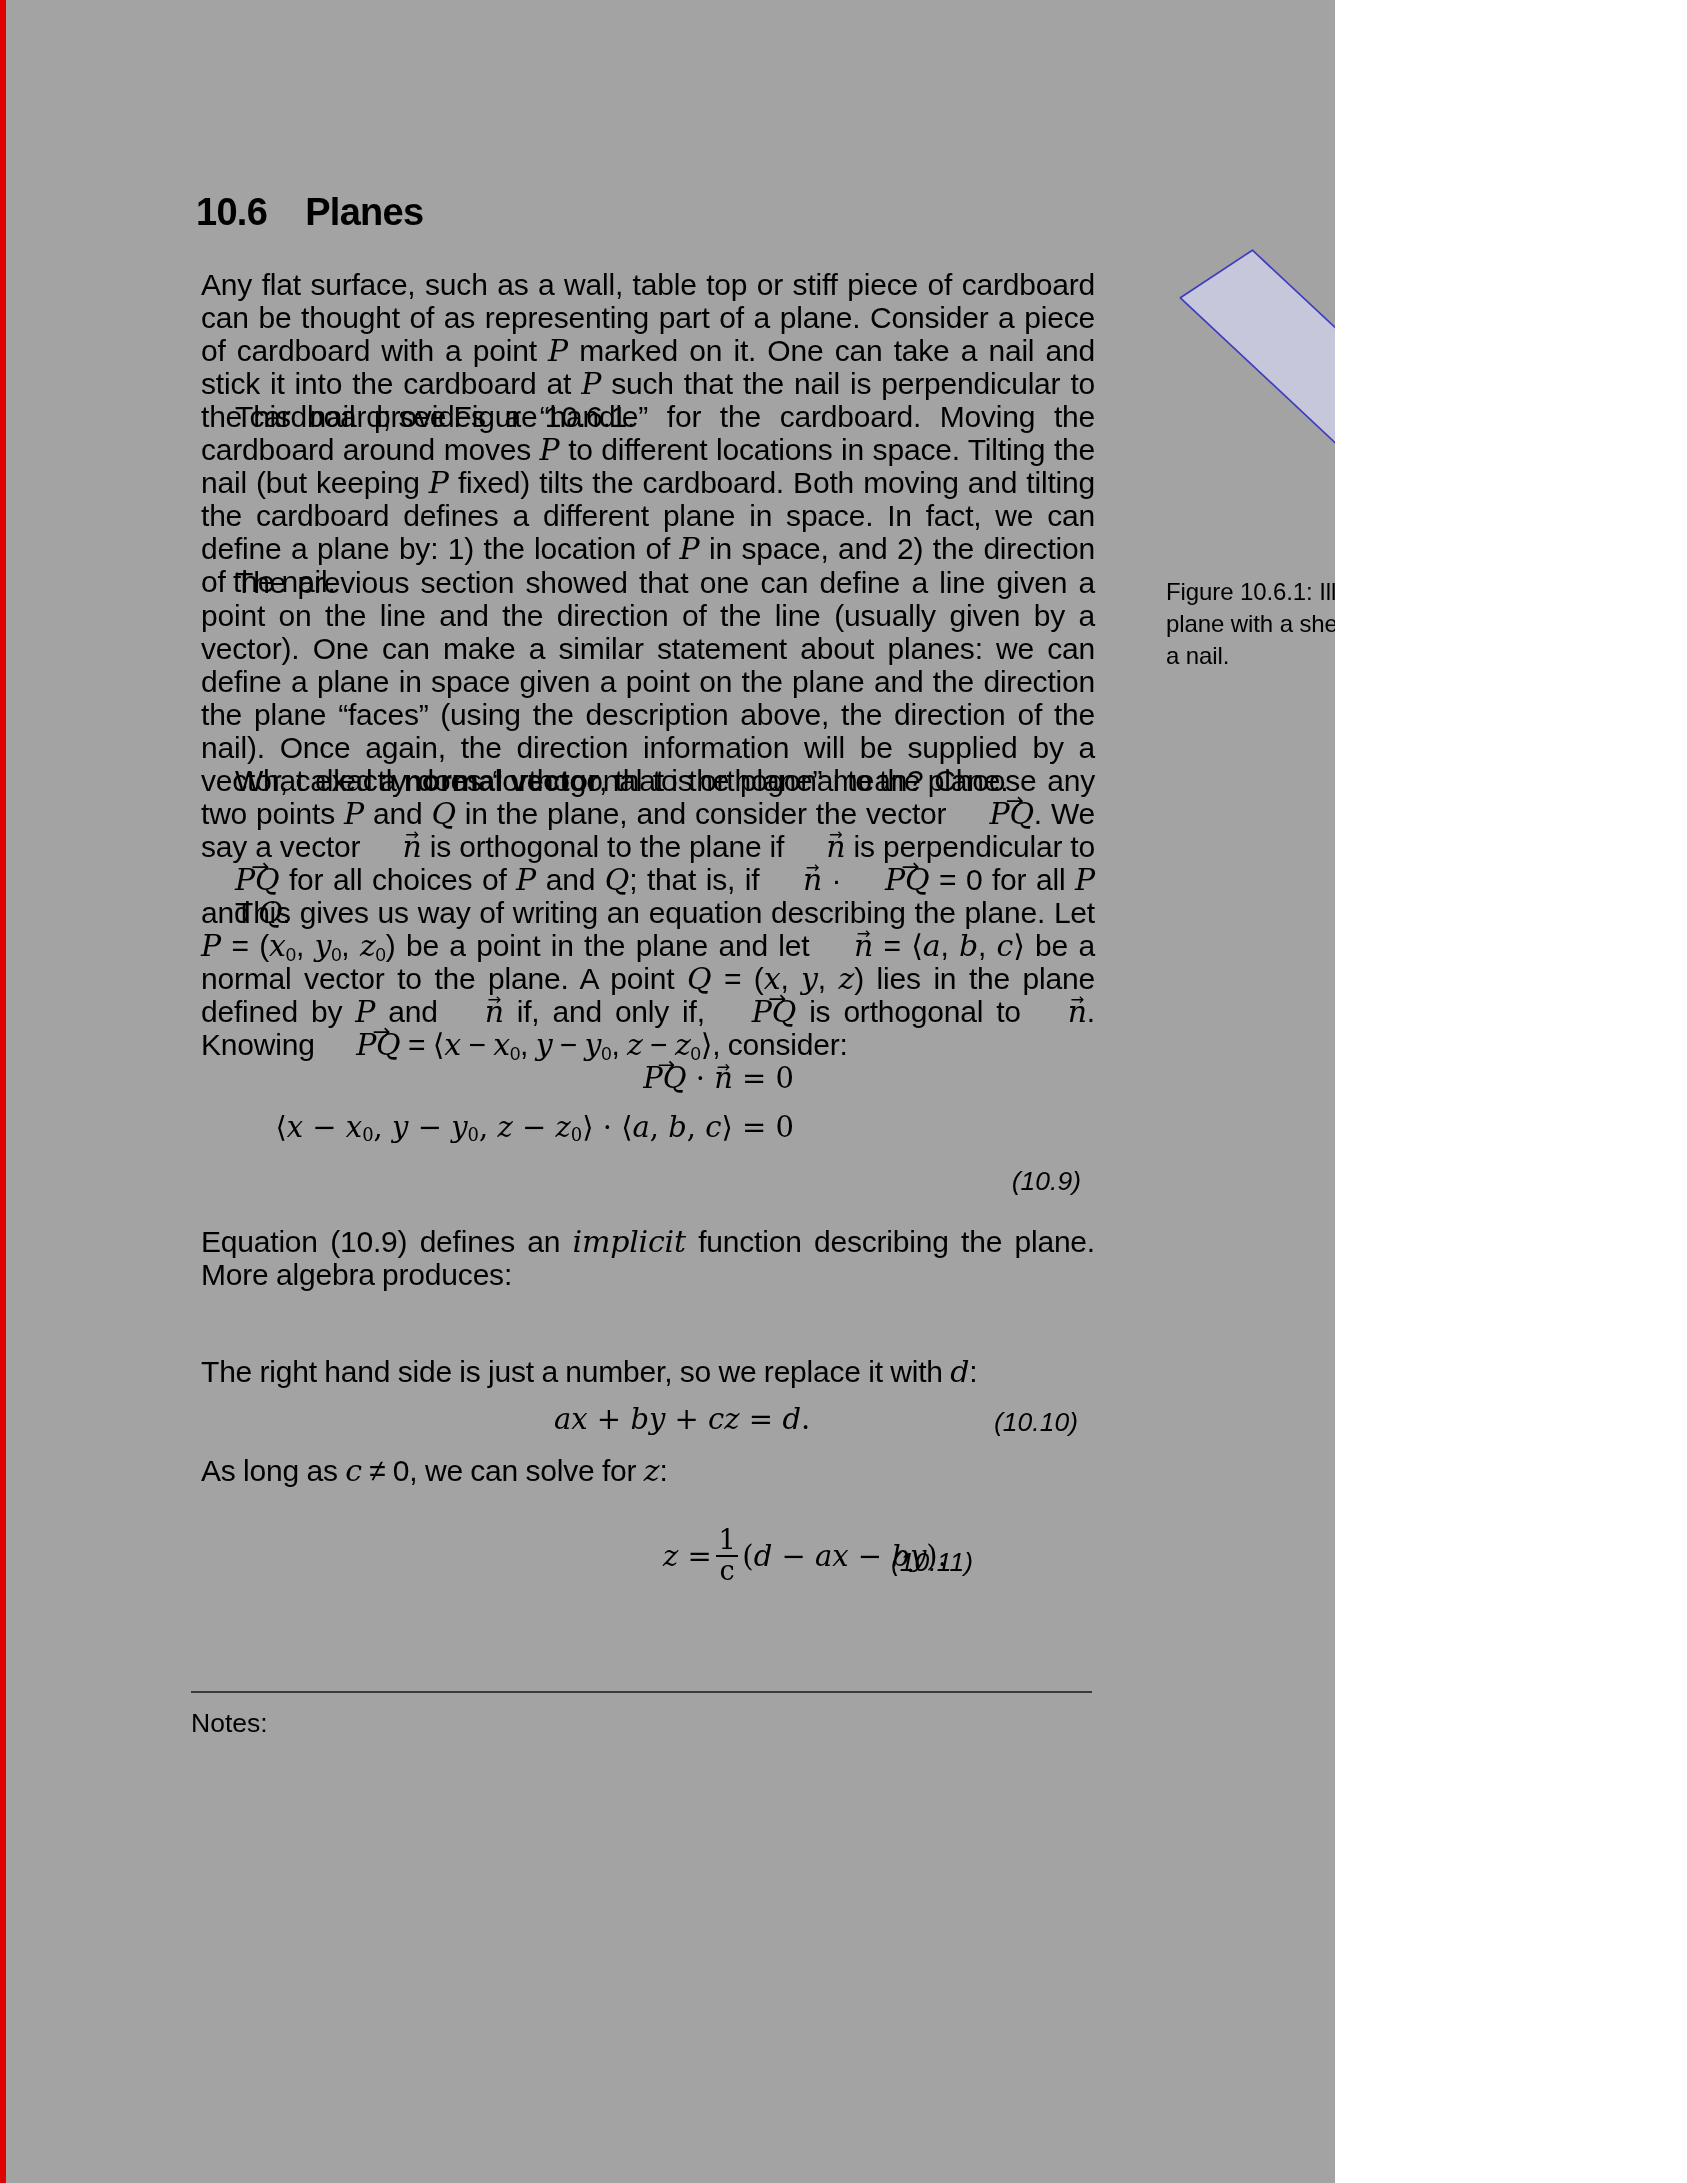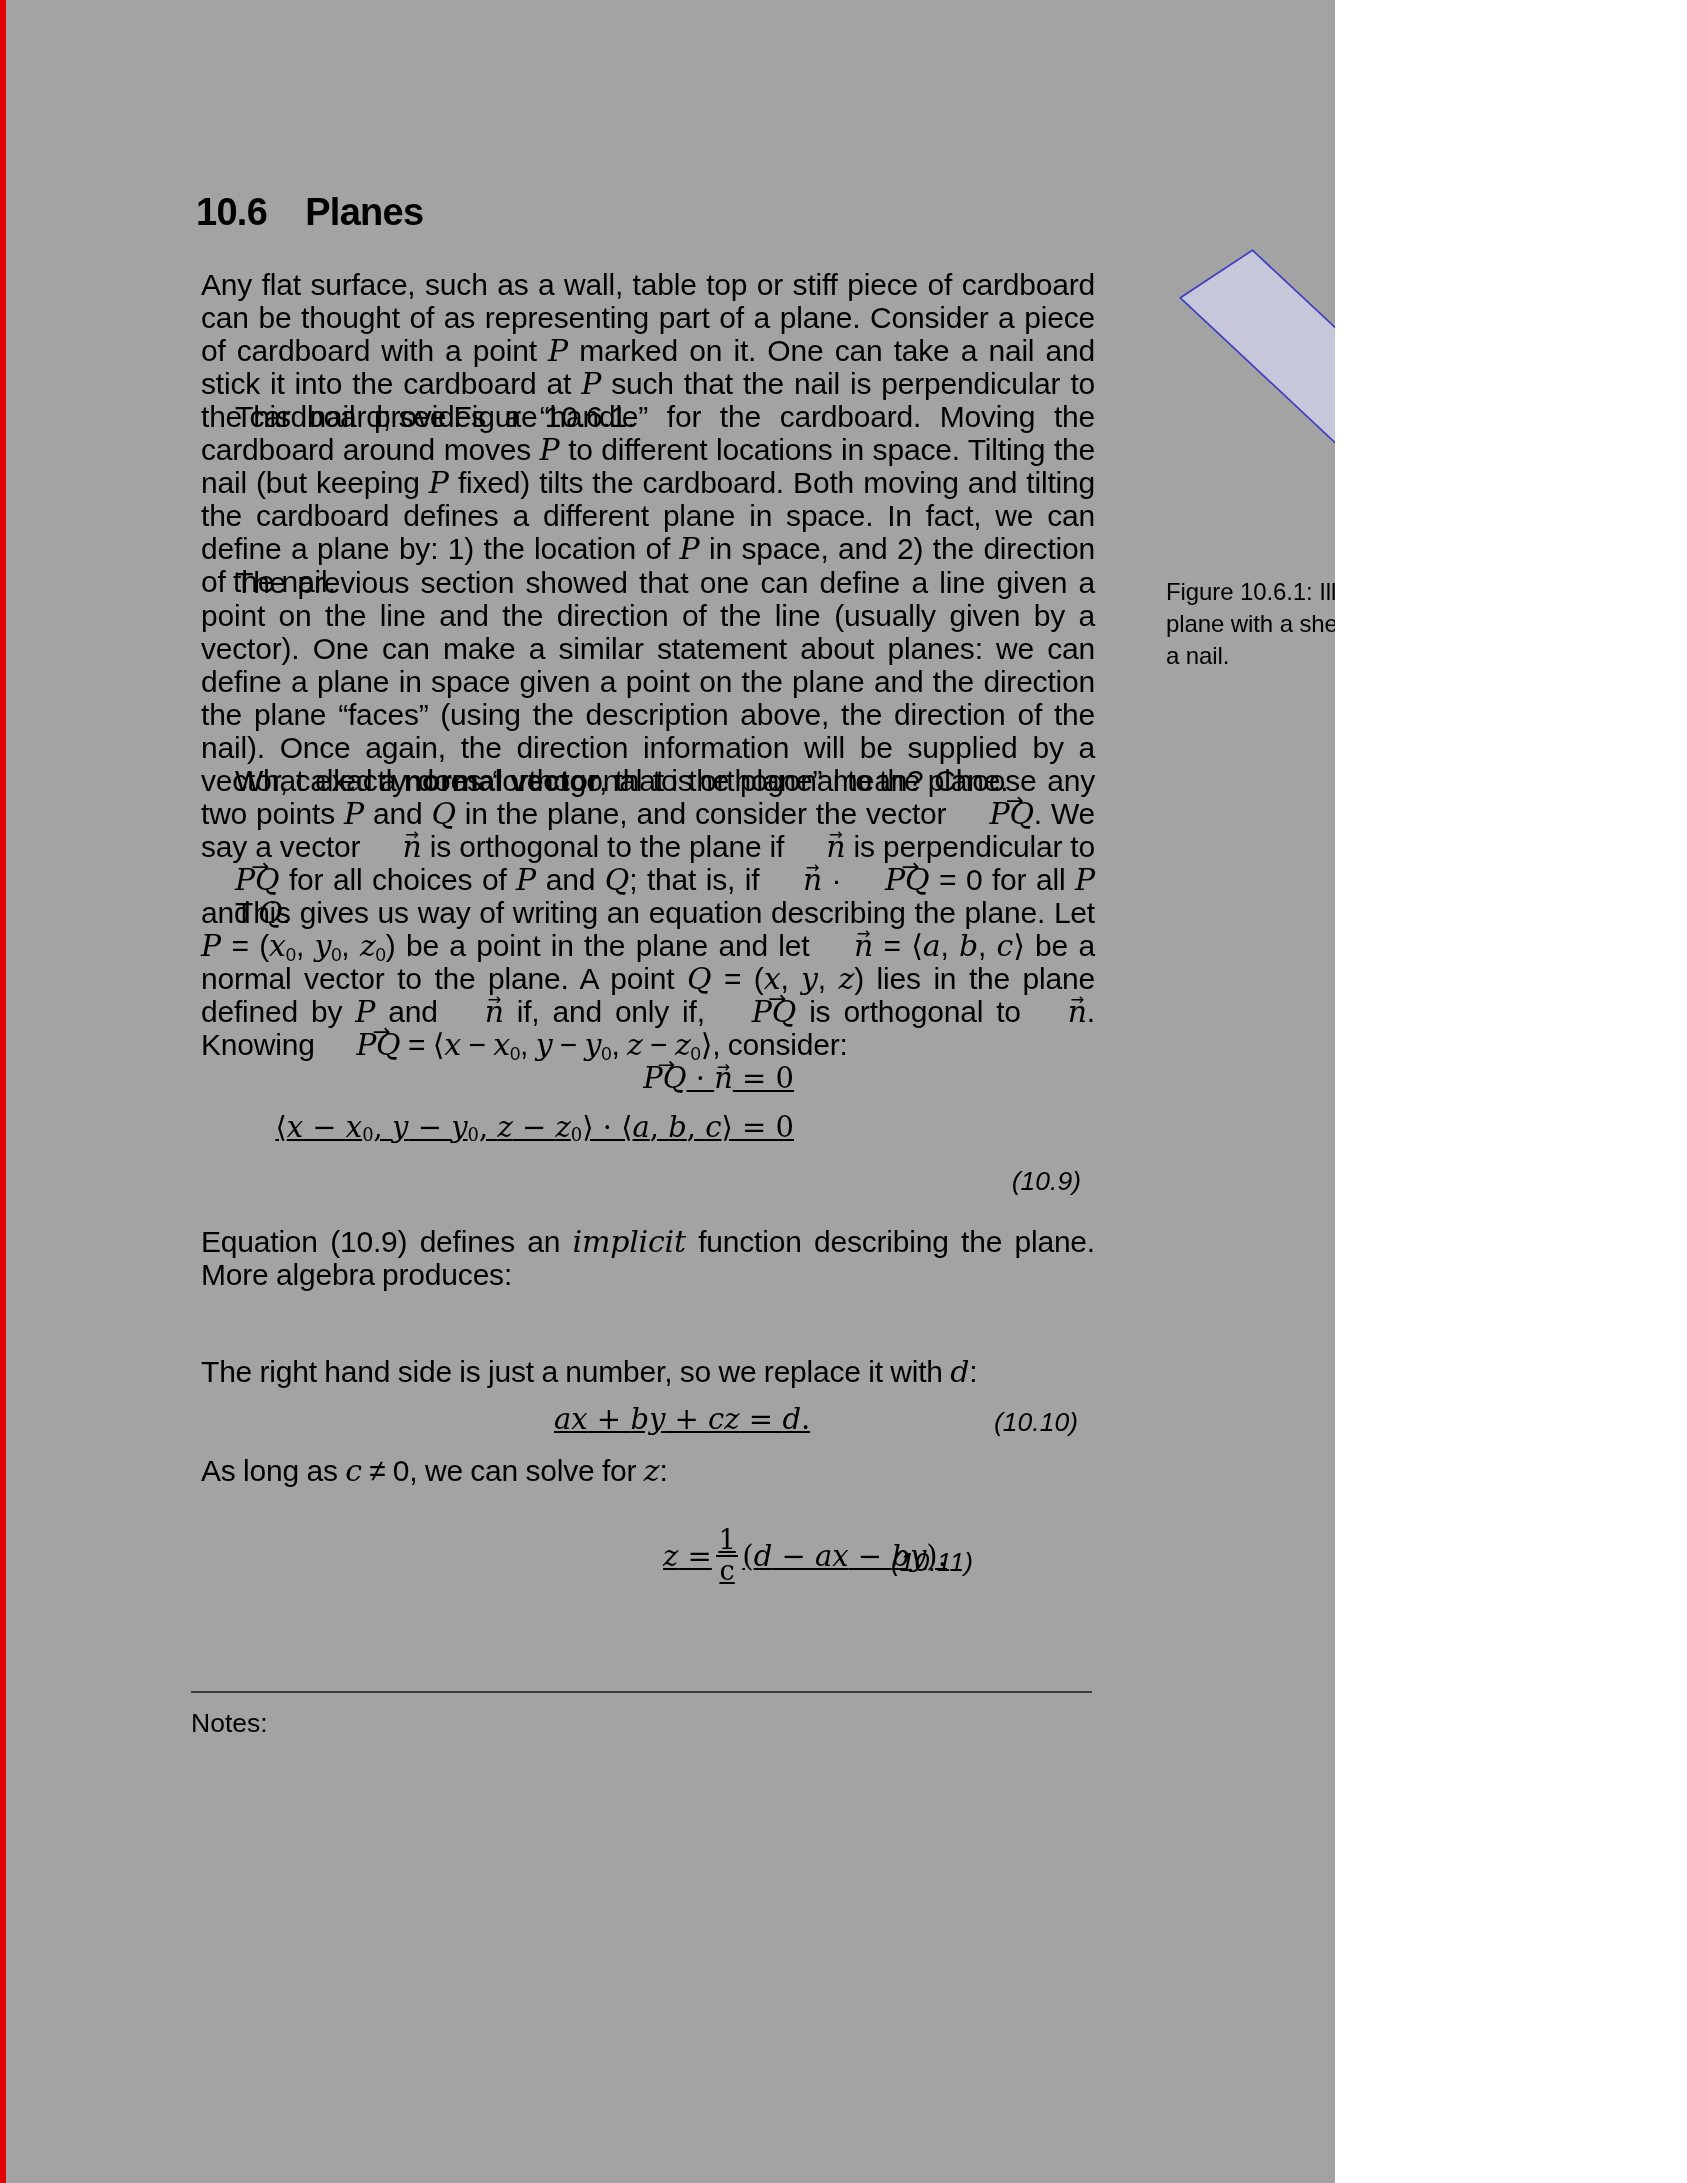--- a/index.html
+++ b/index.html
@@ -45,21 +45,21 @@
   }
   .vecn{position:relative;display:inline-block;}
   .vecn::before{
     content:"\2192";position:absolute;top:-0.72em;left:0;width:100%;
     font-size:0.55em;font-style:normal;text-align:center;
     font-family:"DejaVu Sans",sans-serif;
   }
   .eq{
     position:absolute;
     font-family:"DejaVu Serif","Liberation Serif",serif;
-    font-size:29px;line-height:36px;white-space:nowrap;text-decoration:underline;
+    font-size:29px;line-height:36px;white-space:nowrap;
   }
   #eq-group{
     left:191px;top:1060px;width:603px;text-align:right;
   }
   #eq-group .eqline{margin-bottom:13.2px;}
   .eqlabel{
     position:absolute;font-family:"Liberation Sans",sans-serif;
     font-size:26.5px;white-space:nowrap;text-align:right;font-style:italic;
   }
   

